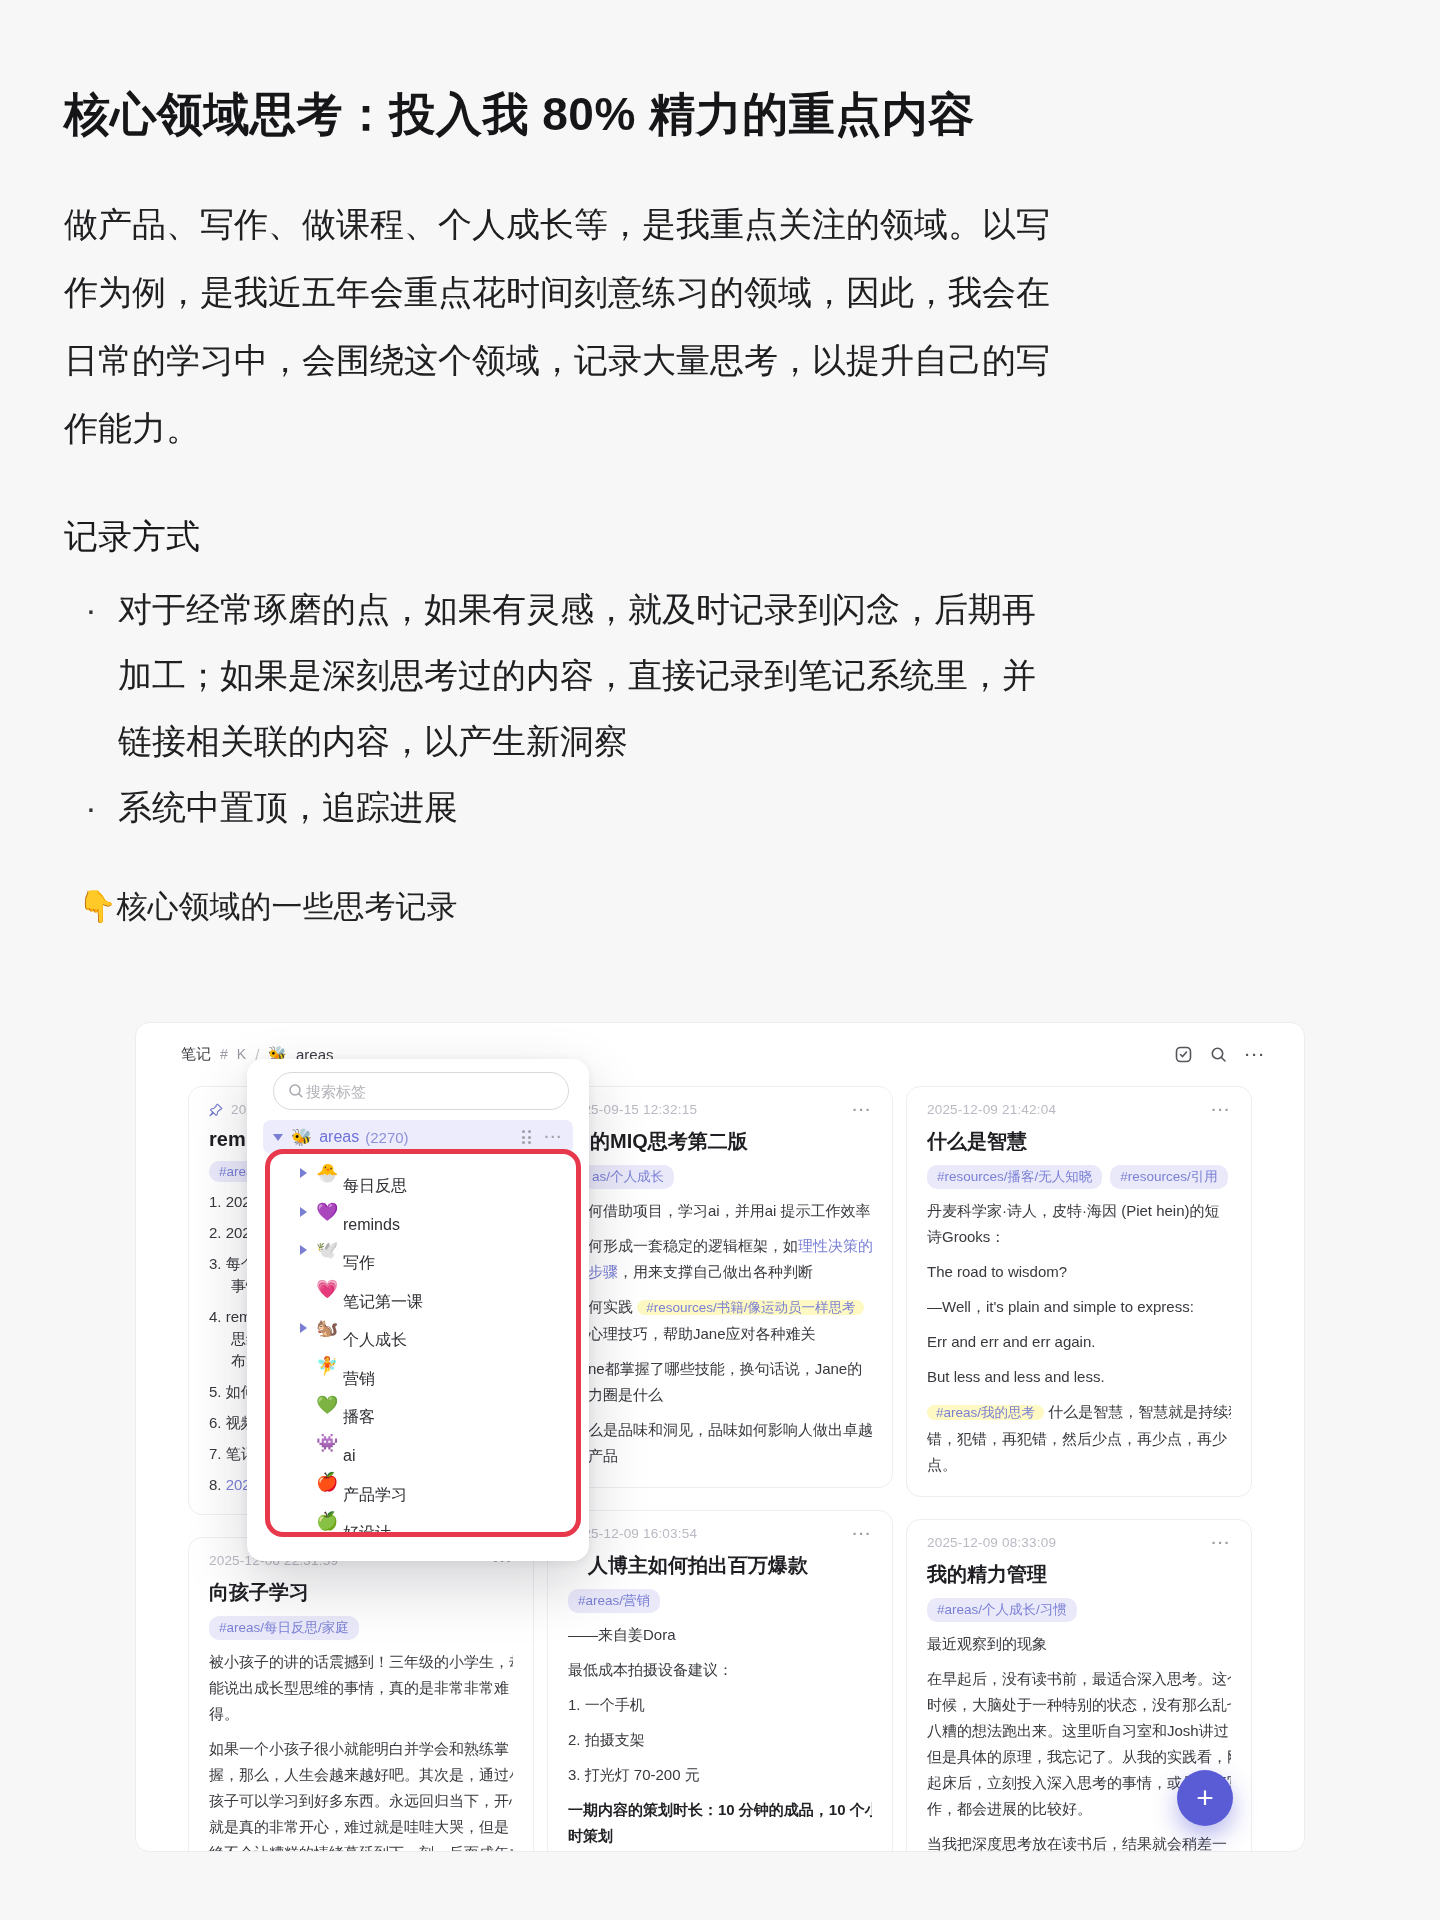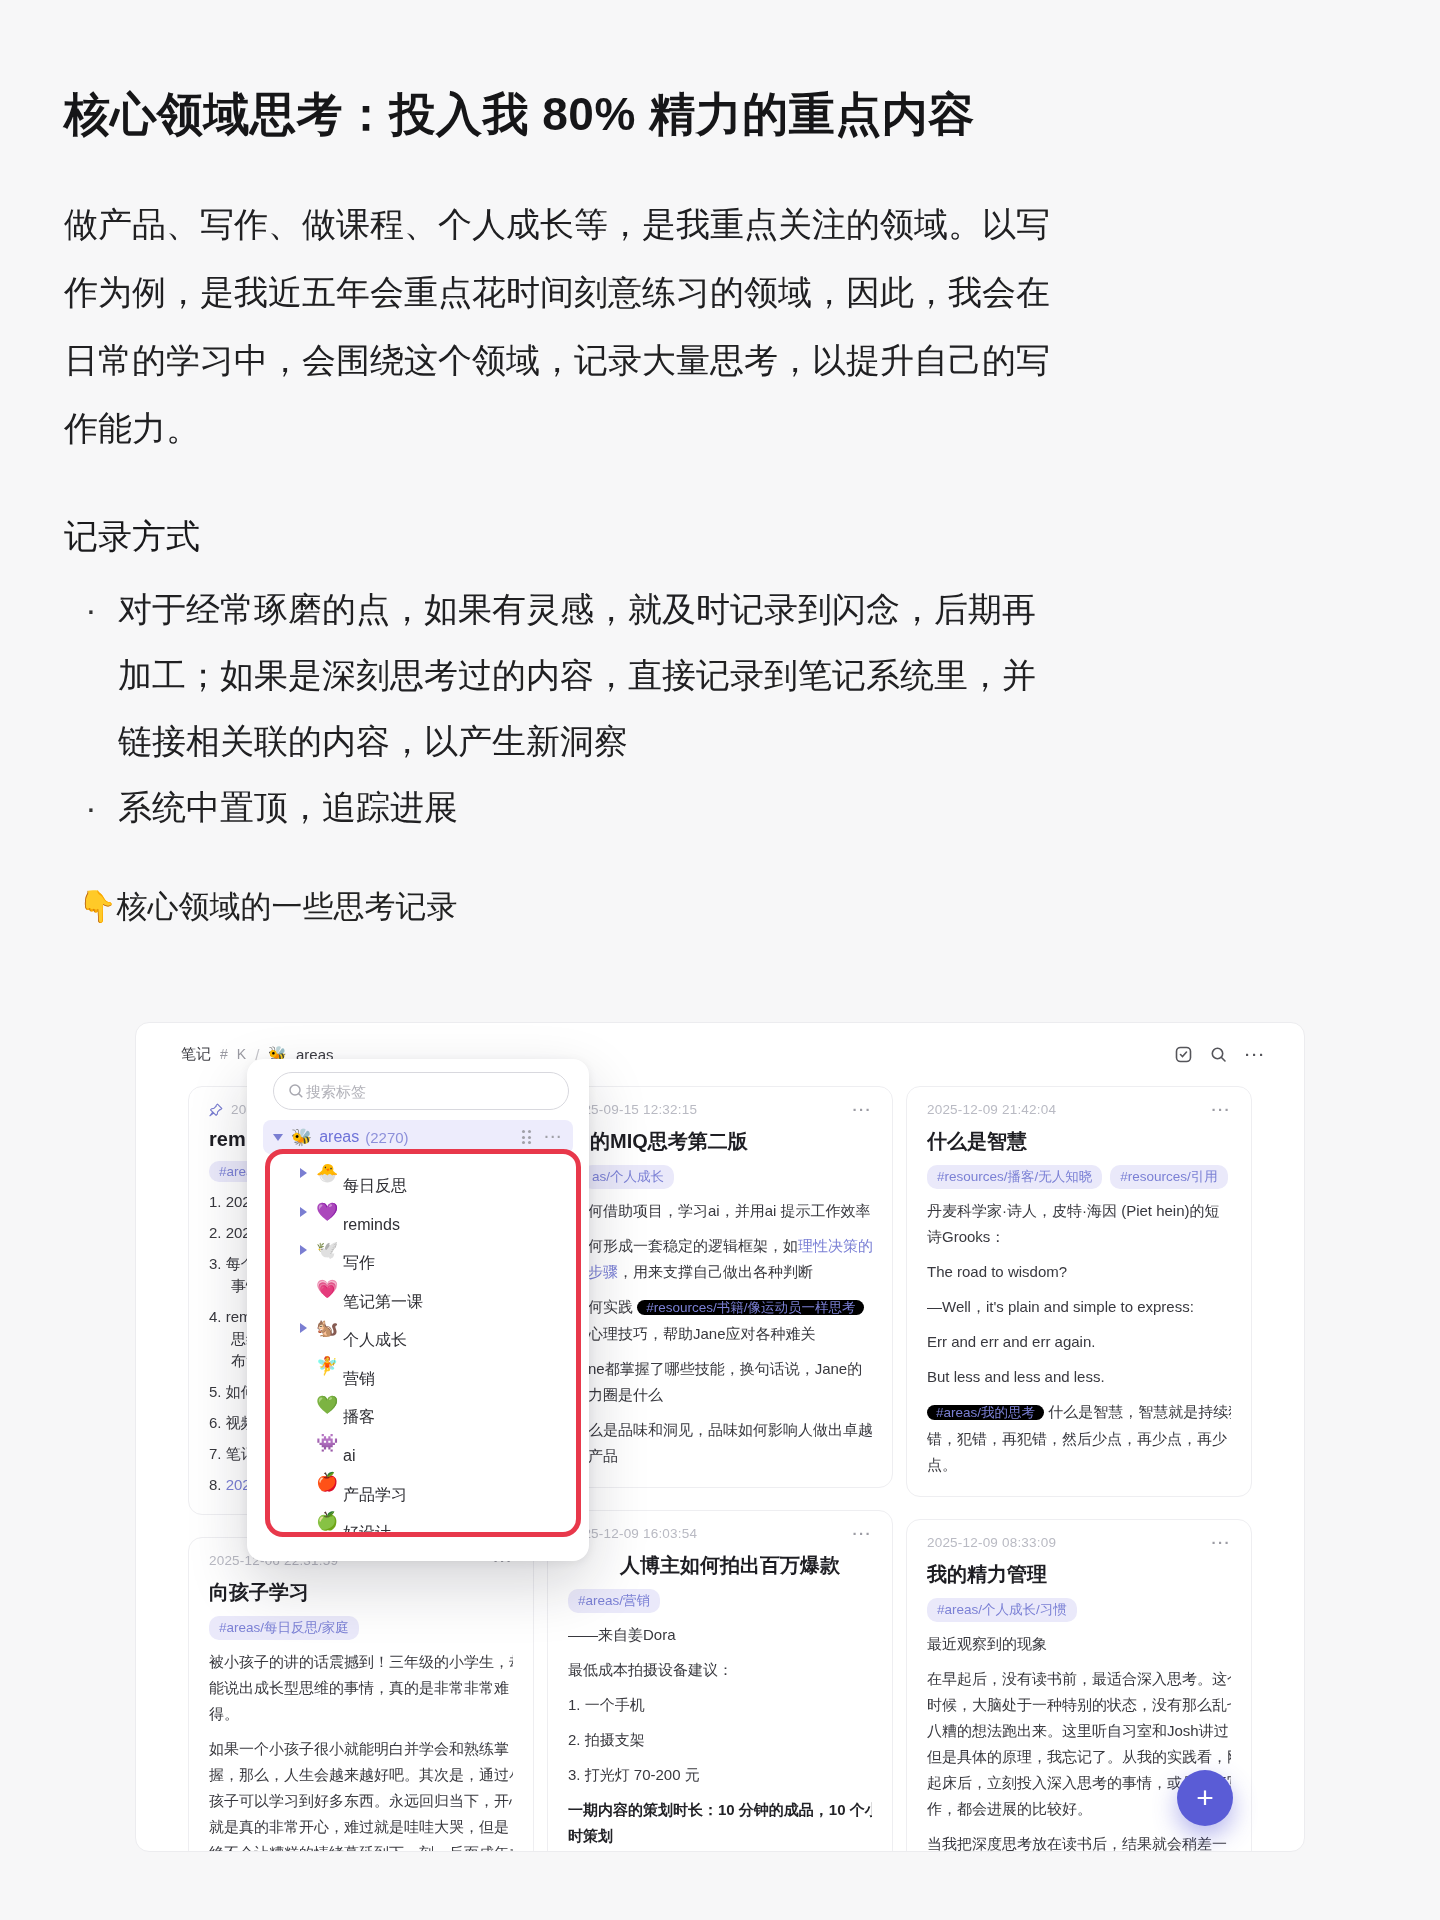--- a/index.html
+++ b/index.html
@@ -29,21 +29,21 @@
   .ts{font-size:13.5px;color:#b9bac3;letter-spacing:.2px;white-space:nowrap;}
   .more-dots{margin-left:auto;color:#9c9ca4;font-size:15px;letter-spacing:1.5px;font-weight:700;}
   .ctitle{margin-top:10px;font-size:20px;font-weight:700;color:#1e1e23;white-space:nowrap;overflow:hidden;}
   .ctags{margin-top:10px;display:flex;gap:8px;}
   .pill{background:#eae9fa;color:#7b80d5;font-size:13.5px;padding:3px 10px;border-radius:10px;white-space:nowrap;}
   .cbody{margin-top:4px;}
   .blk{margin-top:9px;}
   .nline{font-size:15px;color:#38383e;white-space:nowrap;overflow:hidden;}
   .nline .lnk{color:#7b80d5;}
   .nline .bld{font-weight:700;color:#232327;}
-  .nline .ipill{background:#000000;color:#7b80d5;font-size:13.5px;padding:0 9px;border-radius:10px;}
+  .nline .ipill{background:#fef9c3;color:#7b80d5;font-size:13.5px;padding:0 9px;border-radius:10px;}
   .pin-icon{margin-right:8px;display:inline-flex;}
   
   .panel{position:absolute;left:111px;top:36px;width:342px;height:502px;background:#fff;border-radius:16px;box-shadow:0 24px 60px rgba(20,20,40,.18),0 2px 10px rgba(0,0,0,.07);z-index:10;box-sizing:border-box;}
   .search{margin:13px 20px 0 26px;height:38px;border:1.5px solid #d8d8de;border-radius:20px;display:flex;align-items:center;padding:0 14px;box-sizing:border-box;gap:0;}
   .search input{border:none;outline:none;flex:1;font-size:15px;color:#333;background:transparent;font-family:inherit;}
   .search input::placeholder{color:#b3b3ba;}
   .root-row{margin:10px 16px 0 16px;height:34px;background:#edecfc;border-radius:8px;display:flex;align-items:center;padding:0 10px;box-sizing:border-box;}
   .tri-down{width:0;height:0;border-left:5.5px solid transparent;border-right:5.5px solid transparent;border-top:7px solid #7a7ed2;margin-right:8px;}
   .tri-right{width:0;height:0;border-top:5.5px solid transparent;border-bottom:5.5px solid transparent;border-left:7px solid #7a7ed2;}
   .root-row .emoji{font-size:17px;margin-right:7px;}
@@ -219,21 +219,21 @@
               <div class="nline" style="line-height: 26px; padding-left: 20px;"><span>么是品味和洞见，品味如何影响人做出卓越</span></div>
               <div class="nline" style="line-height: 26px; padding-left: 20px;"><span>产品</span></div>
             </div>
           </div>
         </div>
         <div class="card">
           <div class="chead">
             <span class="ts">2025-12-09 16:03:54</span>
             <span class="more-dots">···</span>
           </div>
-          <div class="ctitle" style="padding-left: 20px; text-align: center;">人博主如何拍出百万爆款</div>
+          <div class="ctitle" style="padding-left: 20px;">人博主如何拍出百万爆款</div>
           <div class="ctags">
             <span class="pill">#areas/营销</span>
           </div>
           <div class="cbody">
             <div class="blk">
               <div class="nline" style="line-height: 26px;"><span>——来自姜Dora</span></div>
             </div>
             <div class="blk">
               <div class="nline" style="line-height: 26px;"><span>最低成本拍摄设备建议：</span></div>
             </div>

